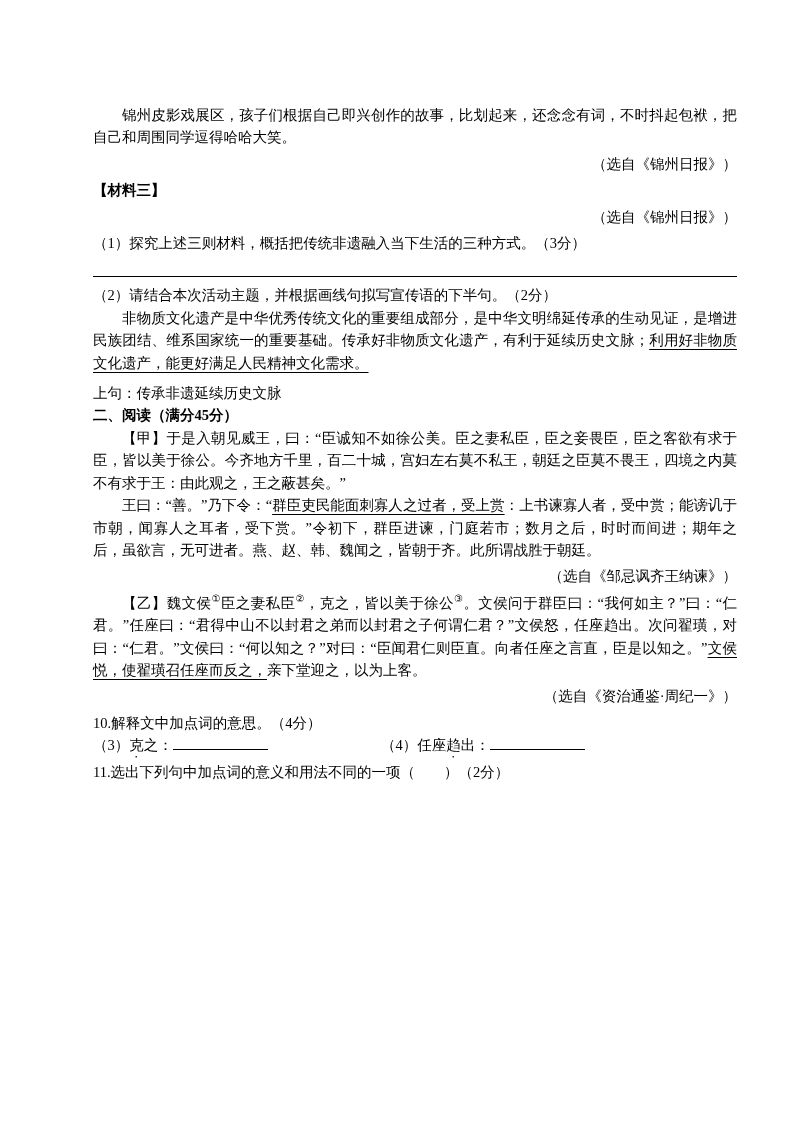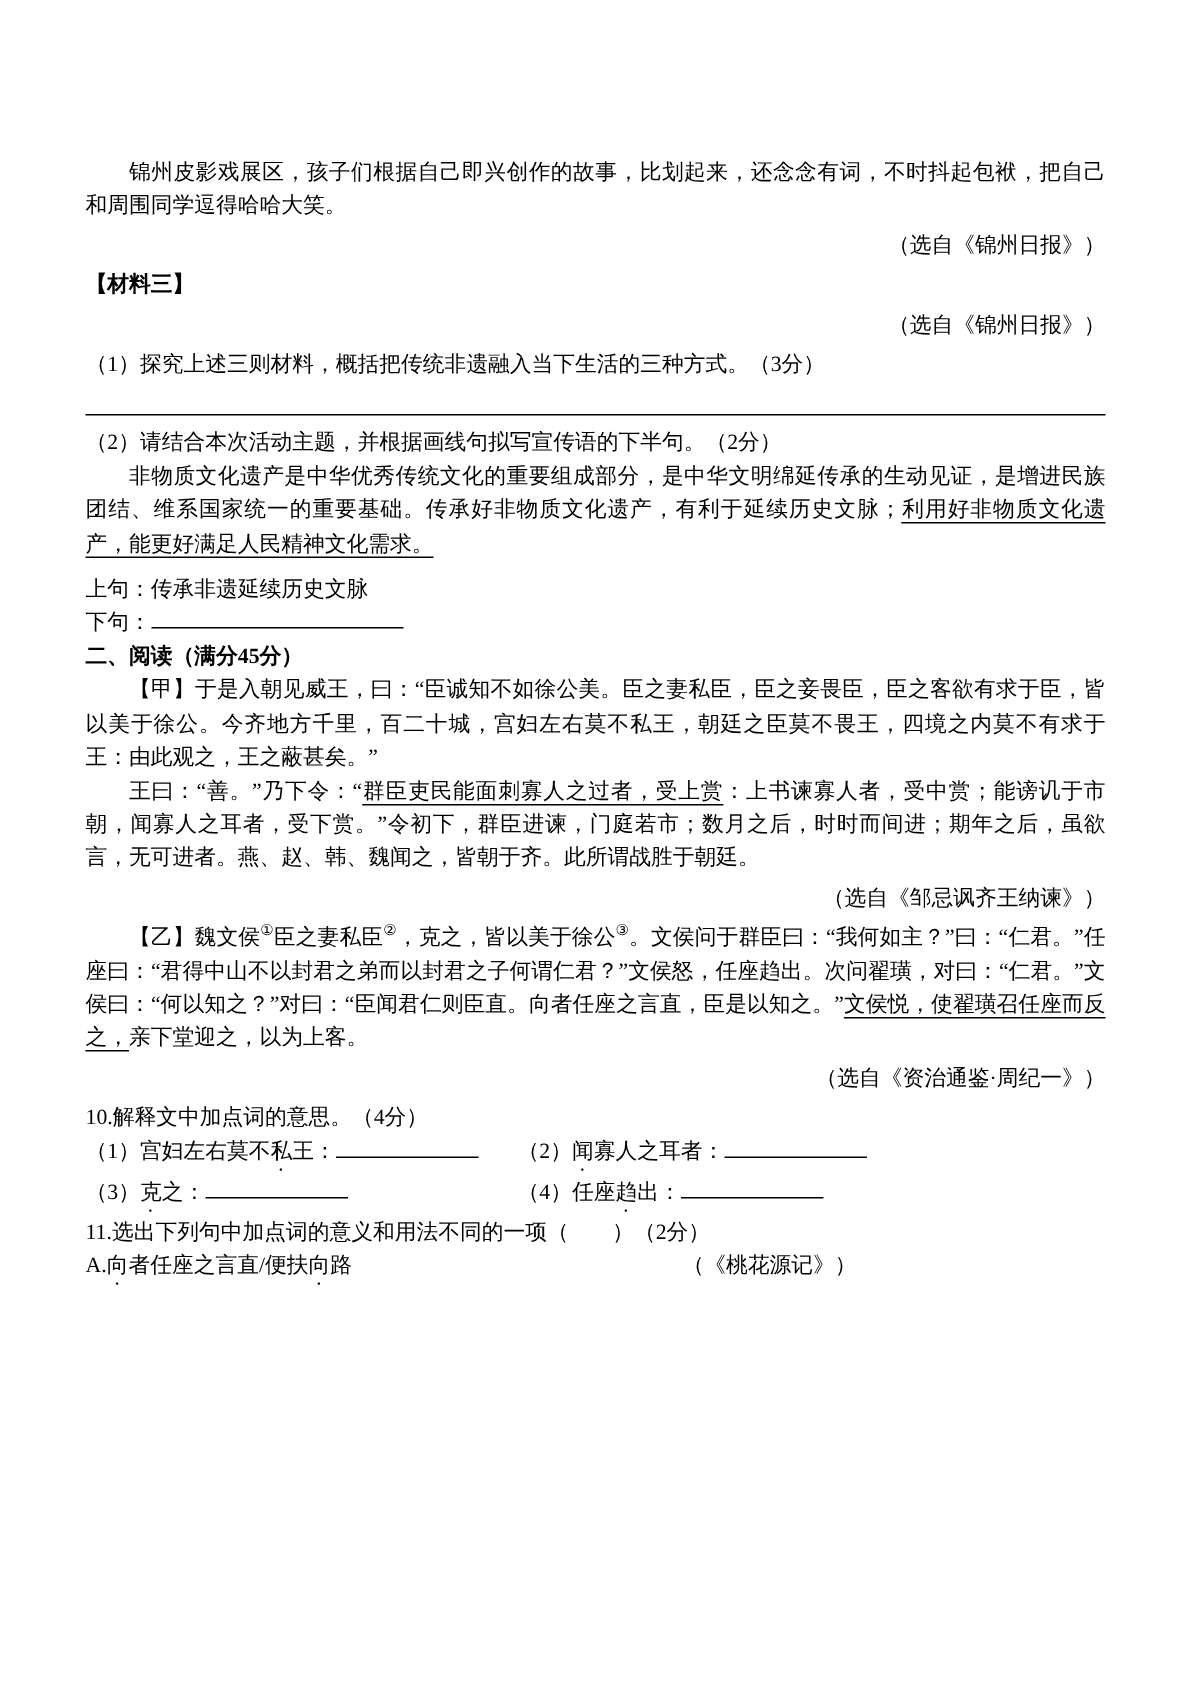--- a/index.html
+++ b/index.html
@@ -2,21 +2,21 @@
 <html><head>
 <meta charset="utf-8">
 <style>
   * { margin:0; padding:0; box-sizing:border-box; }
   html, body { background:#ffffff; }
   body {
     width:794px; height:1123px;
     font-family:"Liberation Serif","DejaVu Serif",serif;
     color:#000; overflow:hidden;
   }
-  .page { padding:104px 57px 0 57px; font-size:14.5px; line-height:22.4px; }
+  .page { padding:104px 57px 0 57px; font-size:14.5px; line-height:22.4px;margin-left:36px; }
   .para { margin:0; text-align:justify; }
   .indent { text-indent:2em; }
   .bold { font-weight:bold; }
   .material-label { font-weight:bold; margin-top:4px; }
   .source { text-align:right; margin:4px 0 4px 0; }
   .u { text-decoration:underline; text-underline-offset:4px; }
   .answer-line { height:20px; border-bottom:1px solid #000; margin:3px 0 7px 0; }
   .blank { display:inline-block; border-bottom:1px solid #000; height:0.95em; vertical-align:baseline; }
   .w168 { width:168px; }
   .w95 { width:95px; }
@@ -44,41 +44,32 @@
 
   <p class="para material-label">【材料三】</p>
   <p class="para source">（选自《锦州日报》）</p>
 
   <p class="para">（1）探究上述三则材料，概括把传统非遗融入当下生活的三种方式。（3分）</p>
   <div class="answer-line"></div>
 
   <p class="para">（2）请结合本次活动主题，并根据画线句拟写宣传语的下半句。（2分）</p>
   <p class="para indent"><span>非物质文化遗产是中华优秀传统文化的重要组成部分，是中华文明绵延传承的生动见证，是增进民族团结、维系国家统一的重要基础。传承好非物质文化遗产，有利于延续历史文脉；</span><span class="u">利用好非物质文化遗产，能更好满足人民精神文化需求。</span></p>
   <p class="para gap-top">上句：传承非遗延续历史文脉</p>
-  <p class="para"><span>下句：</span><span class="blank w168"></span></p>
 
   <p class="para bold">二、阅读（满分45分）</p>
 
   <p class="para indent">【甲】于是入朝见威王，曰：“臣诚知不如徐公美。臣之妻私臣，臣之妾畏臣，臣之客欲有求于臣，皆以美于徐公。今齐地方千里，百二十城，宫妇左右莫不私王，朝廷之臣莫不畏王，四境之内莫不有求于王：由此观之，王之蔽甚矣。”</p>
   <p class="para indent"><span>王曰：“善。”乃下令：“</span><span class="u">群臣吏民能面刺寡人之过者，受上赏</span><span>：上书谏寡人者，受中赏；能谤讥于市朝，闻寡人之耳者，受下赏。”令初下，群臣进谏，门庭若市；数月之后，时时而间进；期年之后，虽欲言，无可进者。燕、赵、韩、魏闻之，皆朝于齐。此所谓战胜于朝廷。</span></p>
   <p class="para source">（选自《邹忌讽齐王纳谏》）</p>
 
   <p class="para indent"><span>【乙】魏文侯</span><span class="sup">①</span><span>臣之妻私臣</span><span class="sup">②</span><span>，克之，皆以美于徐公</span><span class="sup">③</span><span>。文侯问于群臣曰：“我何如主？”曰：“仁君。”任座曰：“君得中山不以封君之弟而以封君之子何谓仁君？”文侯怒，任座趋出。次问翟璜，对曰：“仁君。”文侯曰：“何以知之？”对曰：“臣闻君仁则臣直。向者任座之言直，臣是以知之。”</span><span class="u">文侯悦，使翟璜召任座而反之，</span><span>亲下堂迎之，以为上客。</span></p>
   <p class="para source">（选自《资治通鉴·周纪一》）</p>
 
 
   <p class="para">10.解释文中加点词的意思。（4分）</p>
   <div class="two-col">
-    <p class="para col"><span>（1）宫妇左右莫不</span><span class="dot">私</span><span>王：</span><span class="blank w95"></span></p>
-    <p class="para col2"><span>（2）</span><span class="dot">闻</span><span>寡人之耳者：</span><span class="blank w95"></span></p>
-  </div>
-  <div class="two-col">
     <p class="para col"><span>（3）</span><span class="dot">克</span><span>之：</span><span class="blank w95"></span></p>
     <p class="para col2"><span>（4）任座</span><span class="dot">趋</span><span>出：</span><span class="blank w95"></span></p>
   </div>
 
   <p class="para">11.选出下列句中加点词的意义和用法不同的一项（　　）（2分）</p>
-  <p class="para option-row">
-    <span class="option-text"><span>A.</span><span class="dot">向</span><span>者任座之言直/便扶</span><span class="dot">向</span><span>路</span></span>
-    <span>（《桃花源记》）</span>
-  </p>
 
 </div>
 
 </body></html>

